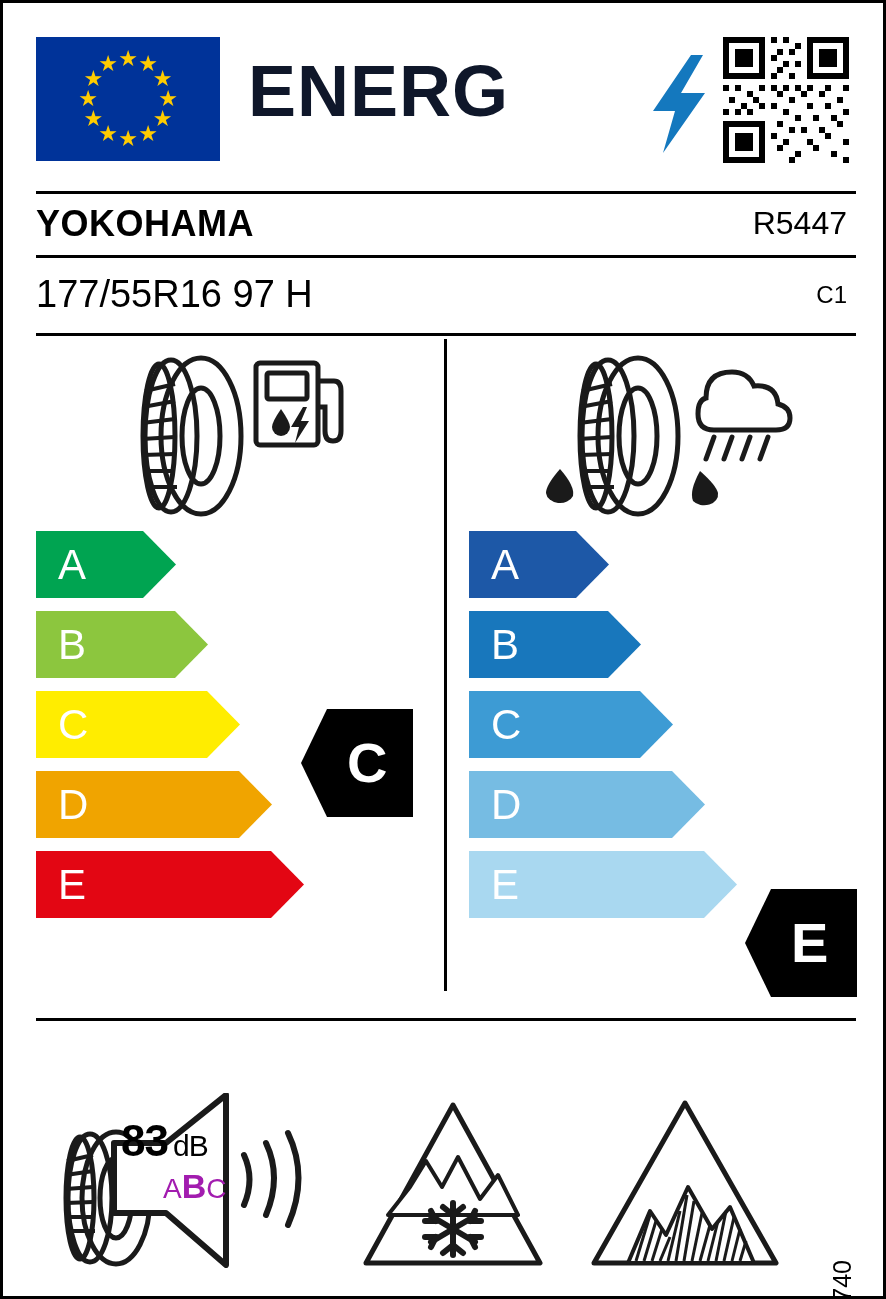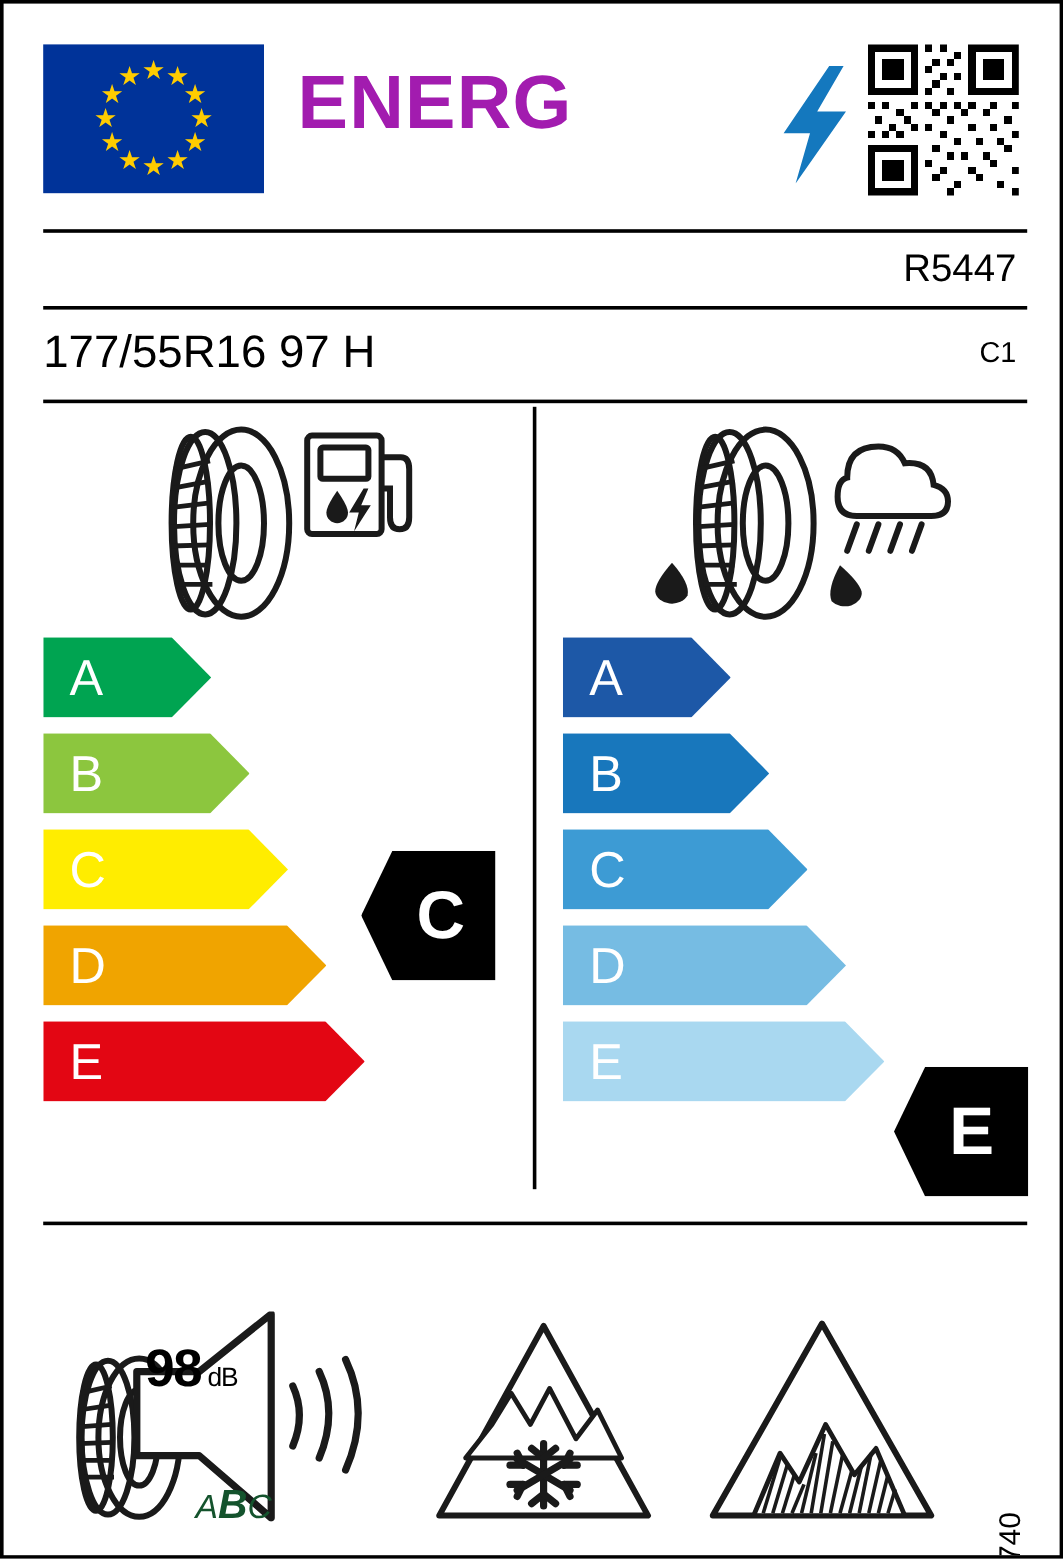--- a/index.html
+++ b/index.html
@@ -39,24 +39,24 @@
     color: #FFCC00;
     font-size: 22px;
     line-height: 22px;
     width: 22px;
     height: 22px;
     text-align: center;
   }
   .energy-word {
     position: absolute;
     left: 245px; top: 47px;
-    font-size: 63px;
+    font-size: 72px;
     font-weight: bold;
     letter-spacing: 1px;
-    color: #a21caf;
+    color: #0f172a;
     font-family: "Liberation Sans", sans-serif;
   }
   .bolt {
     position: absolute;
     left: 648px; top: 52px;
     width: 54px; height: 98px;
   }
   .qr {
     position: absolute;
     right: 34px; top: 34px;
@@ -175,30 +175,29 @@
   }
   .noise-db {
     position: absolute;
     left: 118px; top: 1113px;
     font-size: 44px;
     font-weight: bold;
     color: #000;
     letter-spacing: -1px;
   }
   .noise-db .unit {
-    font-size: 22px;
+    font-size: 30px;
     font-weight: normal;
     margin-left: 5px;
   }
   .noise-classes {
     position: absolute;
-    left: 160px; top: 1232px;
+    left: 160px; top: 1164px;
     font-size: 28px;
-    color: #14532d;
-    font-style: italic;
+    color: #a21caf;
   }
   .noise-classes .sel {
     font-size: 34px;
     font-weight: bold;
   }
 
   .snow-icon  { position: absolute; left: 355px; top: 1092px; width: 190px; height: 175px; }
   .ice-icon   { position: absolute; left: 585px; top: 1092px; width: 195px; height: 175px; }
 
   .reg {
@@ -307,20 +306,21 @@
           <rect x="24" y="38" width="2" height="2"></rect>
           <rect x="30" y="36" width="2" height="2"></rect>
         <rect x="36" y="38" width="2" height="2"></rect>
           <rect x="22" y="40" width="2" height="2"></rect>
           <rect x="40" y="40" width="2" height="2"></rect>
       </g>
     </svg>
   </div>
 
   <div class="rule rule-brand"></div>
+  <div class="brand">YOKOHAMA</div>
   <div class="code">R5447</div>
 
   <div class="rule rule-size"></div>
   <div class="size">177/55R16 97 H</div>
   <div class="class">C1</div>
 
   <div class="rule rule-mid"></div>
   <div class="vdivider"></div>
 
   <svg class="pic-fuel" viewBox="0 0 230 170">
@@ -450,21 +450,21 @@
         <line x1="22" y1="138" x2="47" y2="138"></line>
     </g>
     <path d="M66 50 L66 120 L118 120 L178 172 L178 2 L118 50 Z" fill="#fff" stroke="#1a1a1a" stroke-width="6" stroke-linejoin="round"></path>
     <g fill="none" stroke="#1a1a1a" stroke-width="6" stroke-linecap="round">
       <path d="M196 62 q11 24 0 50"></path>
       <path d="M218 50 q16 34 0 72"></path>
       <path d="M240 40 q21 44 0 92"></path>
     </g>
   </svg>
   <div class="noise-db">
-    <span>98</span><span class="unit">dB</span>
+    <span>83</span><span class="unit">dB</span>
   </div>
   <div class="noise-classes">
     <span>A</span><span class="sel">B</span><span>C</span>
   </div>
 
   <svg class="snow-icon" viewBox="0 0 190 175">
     <path d="M95 10 L182 168 L8 168 Z" fill="#fff" stroke="#1a1a1a" stroke-width="5" stroke-linejoin="round"></path>
     <path d="M52 92 L68 66 L84 92 L100 62 L122 104 L140 80 L160 120 L30 120 Z" fill="#fff" stroke="#1a1a1a" stroke-width="4" stroke-linejoin="round"></path>
     <g stroke="#1a1a1a" stroke-width="6" stroke-linecap="round" fill="none">
       <line x1="95" y1="108" x2="95" y2="160"></line>

